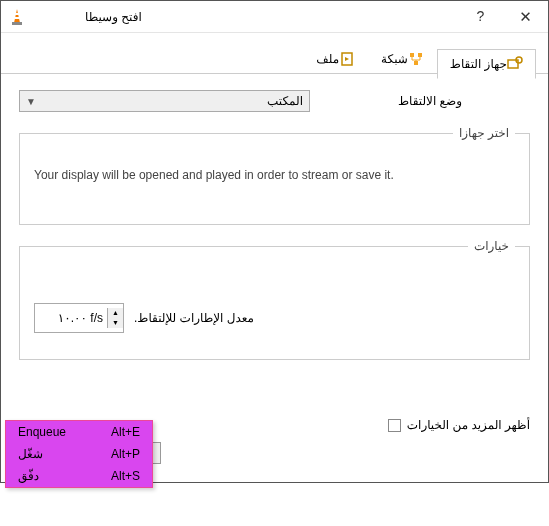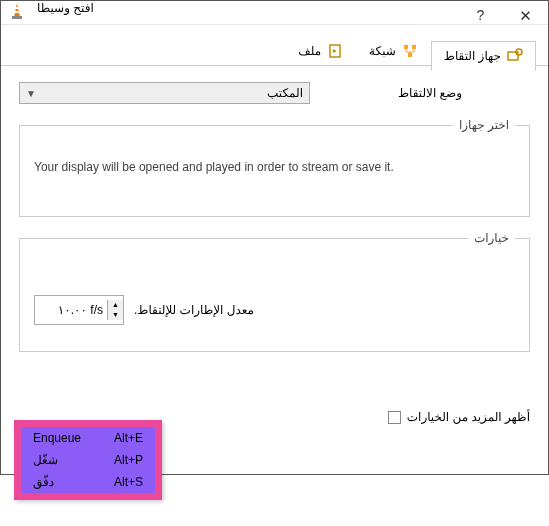--- a/index.html
+++ b/index.html
@@ -1,25 +1,25 @@
 <!DOCTYPE html>
 <html dir="rtl"><head>
 <meta charset="utf-8">
 <style>
 * { box-sizing: border-box; font-family: Tahoma, Arial, sans-serif; font-size: 12px; }
 body { margin: 0; background: #fff; width: 549px; height: 526px; position: relative; }
 .window { width: 549px; border: 1px solid #555; background: #fff; }
-.titlebar { height: 24px; display: flex; align-items: flex-start; background: #fff; border-bottom: 1px solid #e5e5e5; direction: ltr; }
+.titlebar { height: 32px; display: flex; align-items: center; background: #fff; border-bottom: 1px solid #e5e5e5; direction: ltr; gap: 48px; }
 .title-icon { width: 20px; height: 20px; margin: 0 6px; }
 .title-text { flex: 1; text-align: left; padding-left: 4px; }
 .title-btns { display: flex; }
 .tbtn { width: 45px; height: 29px; text-align: center; line-height: 29px; font-size: 14px; color: #333; }
 .tbtn.close { font-size: 15px; }
 .tabs { display: flex; padding: 10px 12px 0 12px; border-bottom: 1px solid #ccc; gap: 0; direction: rtl; }
-.tab { padding: 6px 12px; border: 1px solid transparent; border-bottom: none; display: flex; align-items: center; gap: 6px; cursor: default; }
+.tab { padding: 6px 12px; border: 1px solid transparent; border-bottom: none; display: flex; align-items: center; cursor: default; }
 .tab.active { border-color: #ccc; background: #fff; position: relative; top: 6px; border-bottom: 1px solid #fff; }
 .tabicon { width: 16px; height: 16px; display: inline-block; }
 .content { padding: 10px 18px 6px 18px; }
 .row { display: flex; align-items: center; margin: 6px 0; gap: 20px; }
 .lbl { text-align: center; }
 .select { flex: 1; border: 1px solid #aaa; height: 22px; background: #efefef; display: flex; align-items: center; padding: 0 6px; justify-content: space-between; direction: rtl; }
 .select .arrow { font-size: 10px; color: #555; }
 fieldset { border: 1px solid #ccc; margin: 14px 0; padding: 24px 14px 26px 14px; position: relative; }
 legend { padding: 0 6px; color: #444; }
 .help { color: #444; direction: ltr; text-align: left; padding: 4px 0 16px 0; }
@@ -28,21 +28,21 @@
 .fps-input span { flex: 1; text-align: right; padding-right: 4px; }
 .spin { width: 16px; display: flex; flex-direction: column; }
 .spinb { height: 10px; border-left: 1px solid #aaa; font-size: 7px; text-align: center; line-height: 10px; background: #f0f0f0; }
 .more { display: flex; align-items: center; gap: 6px; padding: 4px 18px 10px 0; direction: rtl; }
 .cb { width: 13px; height: 13px; border: 1px solid #888; }
 .btnrow { display: flex; gap: 6px; padding: 0 18px 14px 18px; justify-content: flex-end; direction: rtl; position: relative; }
 .btn { height: 22px; border: 1px solid #999; background: #efefef; padding: 0 18px; display: flex; align-items: center; }
 .splitwrap { display: flex; border: 2px solid #d22; }
 .splitwrap .btn { border: 1px solid #0a64c8; background: #fff; color: #0a64c8; }
 .dropbtn { width: 18px; border: 1px solid #0a64c8; border-left: none; background: #fff; color: #0a64c8; display: flex; align-items: center; justify-content: center; font-size: 8px; }
-.menu { position: absolute; top: 420px; right: 387px; width: 148px; border: 7px solid #ec4899; background: #8b5cf6; box-shadow: 2px 2px 4px rgba(0,0,0,0.2); z-index: 10; direction: ltr; }
+.menu { position: absolute; top: 420px; right: 396px; width: 148px; border: 1px solid #ec4899; background: #d946ef; box-shadow: 2px 2px 4px rgba(0,0,0,0.2); z-index: 10; direction: ltr; }
 .mi { display: flex; justify-content: space-between; padding: 4px 12px; }
 .mi.last { border: 2px solid #d22; margin: 0 -1px -1px -1px; }
 svg { display: block; }
 </style>
 </head>
 <body>
 
 <div class="window">
   <div class="titlebar">
     <span class="title-icon">

